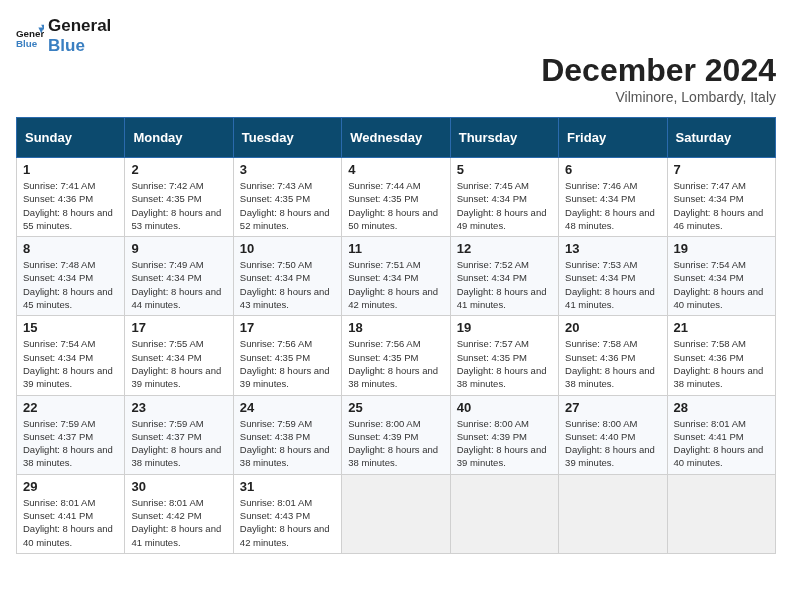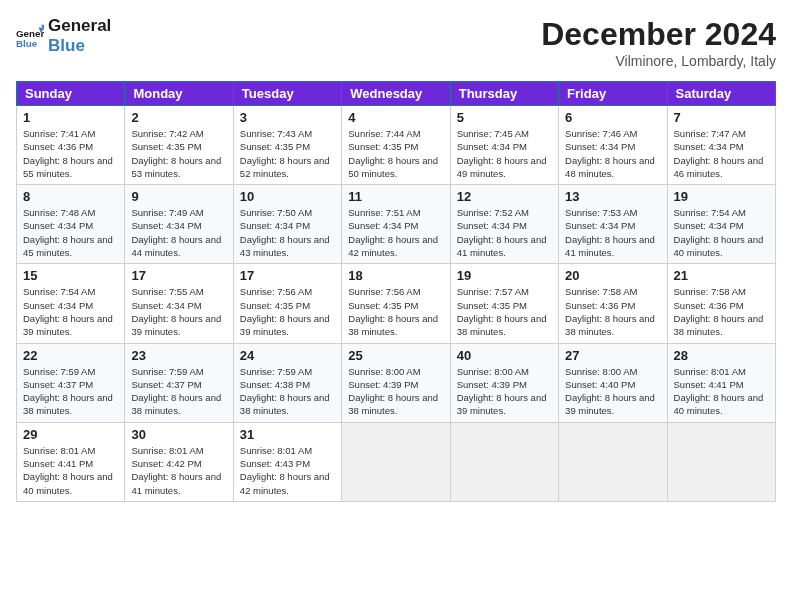--- a/index.html
+++ b/index.html
@@ -20,40 +20,41 @@
       display: flex;
       align-items: center;
       gap: 4px;
     }
     .logo-icon {
       width: 28px;
       height: 28px;
     }
     .title-block {
       text-align: right;
+      margin-top: 36px;
     }
     .month-title {
       font-size: 32px;
       font-weight: bold;
       color: #222;
     }
     .location {
       font-size: 14px;
       color: #555;
     }
     .calendar {
       width: 100%;
       border-collapse: collapse;
       font-size: 10px;
     }
     .calendar th {
-      background: #6d28d9;
+      background: #0c4a6e;
       color: #fff;
       text-align: left;
-      padding: 4px 8px;
+      padding: 12px 8px;
       font-size: 13px;
       font-weight: bold;
       border: 1px solid #2a6aad;
     }
     .calendar td {
       border: 1px solid #d0d0d0;
       vertical-align: top;
       padding: 4px 6px;
       width: calc(100% / 7);
       min-height: 80px;

